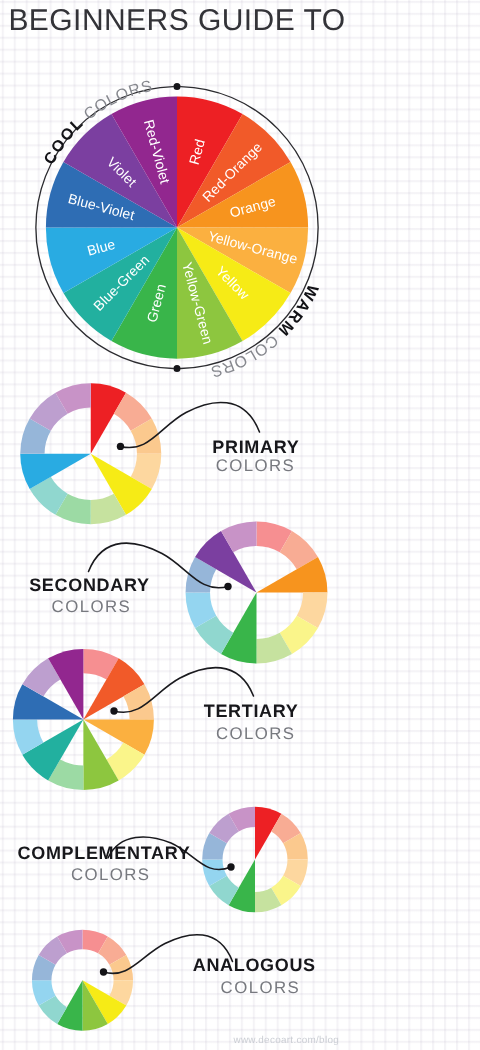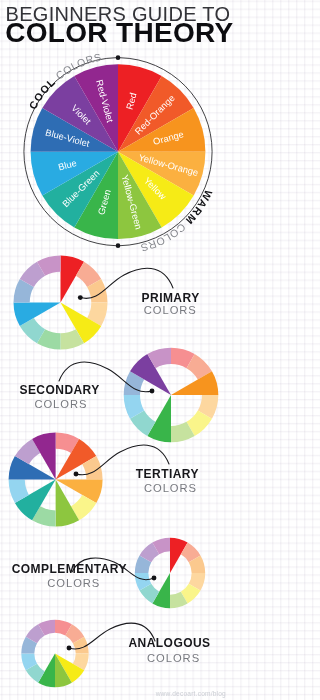--- a/index.html
+++ b/index.html
@@ -38,21 +38,20 @@
   .footer{
     position:absolute;right:10px;bottom:3px;
     font-size:6.6px;color:#cbced4;letter-spacing:0.2px;font-weight:400;
   }
 </style>
 </head>
 <body>
 
 <div id="stage">
   <div class="hdr1">BEGINNERS GUIDE TO</div>
-  <div class="hdr2">COLOR THEORY</div>
   <svg id="art" width="236" height="700" viewBox="0 0 236 700">
       <g>
         <path d="M118,151.7 L118,64.3 A87.4,87.4 0 0 1 161.7,76.01 Z" fill="#ED2024"></path>
         <path d="M118,151.7 L161.7,76.01 A87.4,87.4 0 0 1 193.69,108 Z" fill="#F15A29"></path>
         <path d="M118,151.7 L193.69,108 A87.4,87.4 0 0 1 205.4,151.7 Z" fill="#F7941E"></path>
         <path d="M118,151.7 L205.4,151.7 A87.4,87.4 0 0 1 193.69,195.4 Z" fill="#FBB040"></path>
         <path d="M118,151.7 L193.69,195.4 A87.4,87.4 0 0 1 161.7,227.39 Z" fill="#F6EB16"></path>
         <path d="M118,151.7 L161.7,227.39 A87.4,87.4 0 0 1 118,239.1 Z" fill="#8DC63F"></path>
         <path d="M118,151.7 L118,239.1 A87.4,87.4 0 0 1 74.3,227.39 Z" fill="#39B54A"></path>
         <path d="M118,151.7 L74.3,227.39 A87.4,87.4 0 0 1 42.31,195.4 Z" fill="#22B09F"></path>

